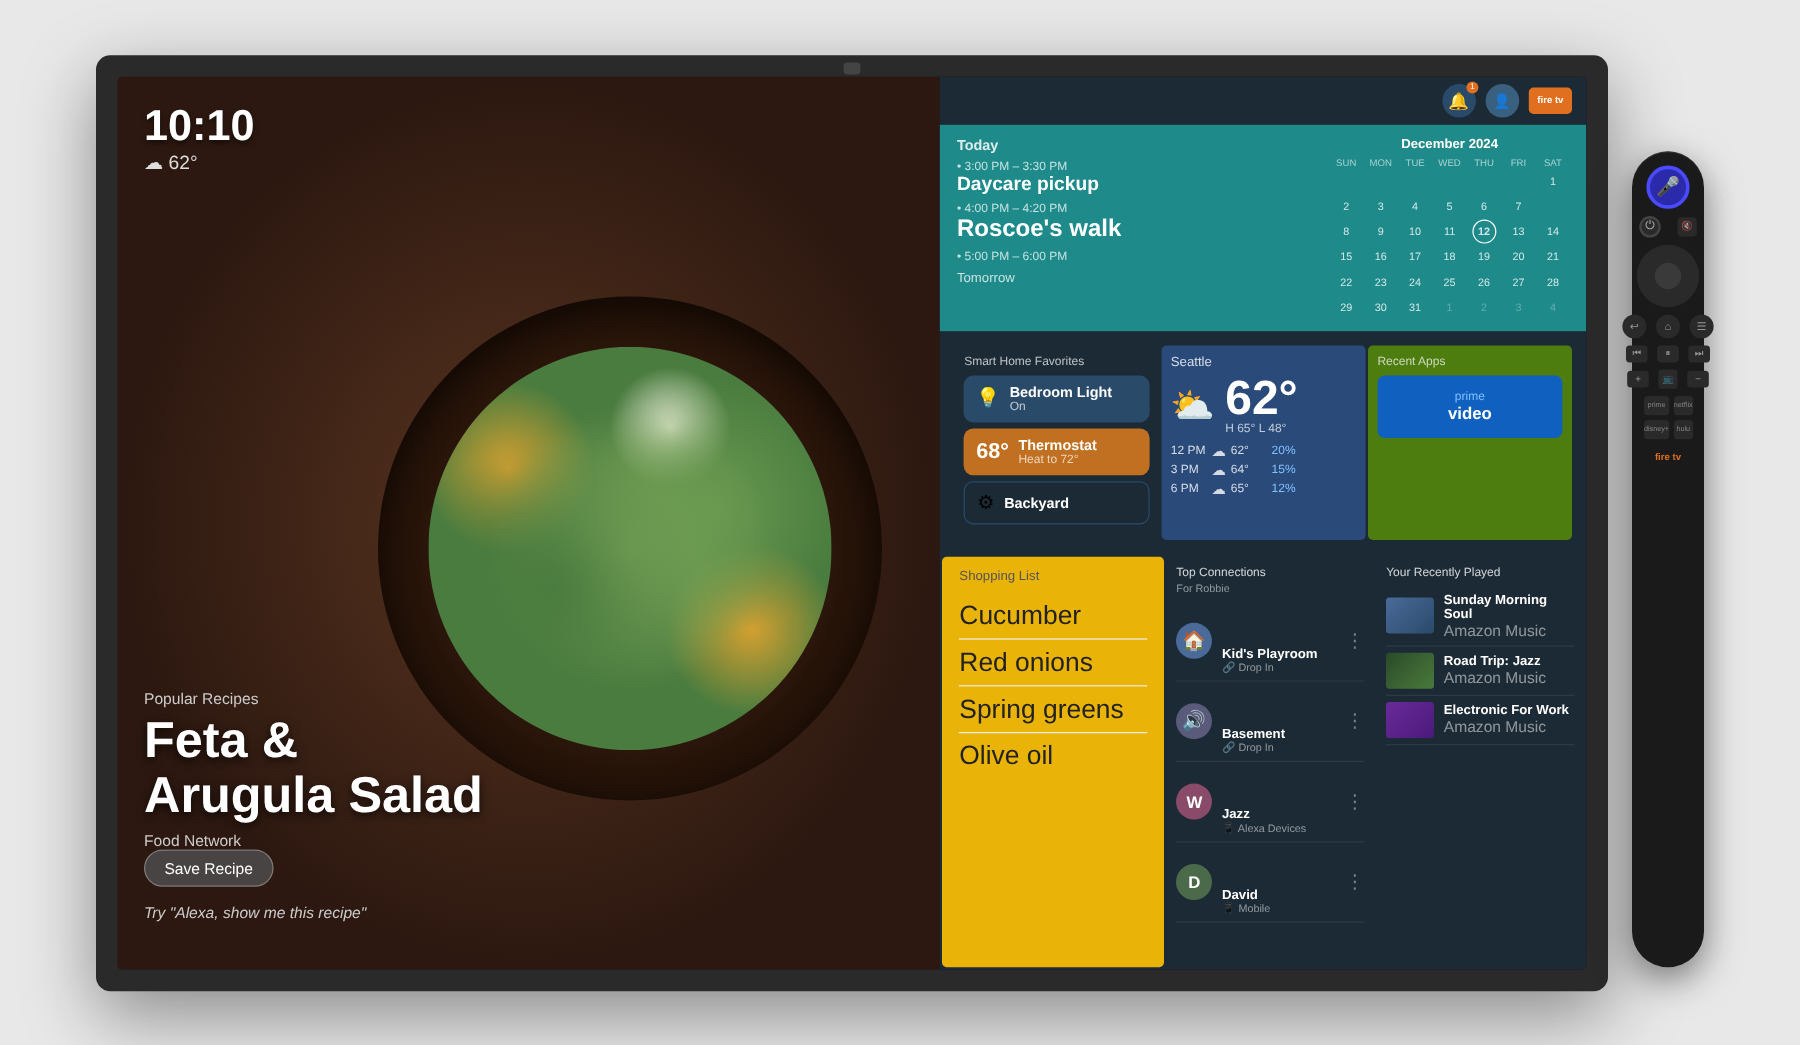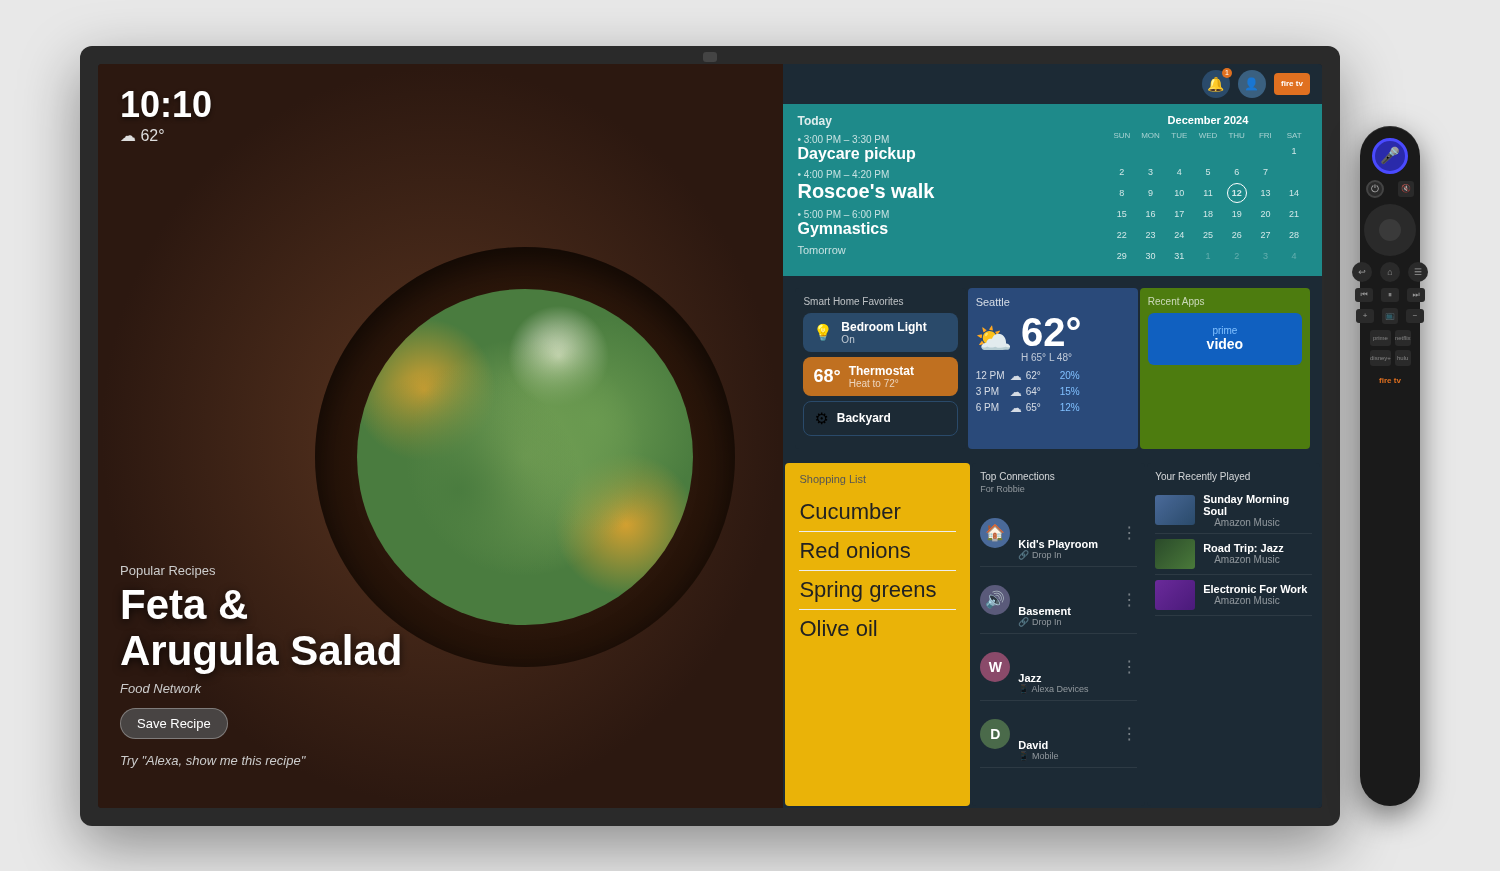--- a/index.html
+++ b/index.html
@@ -115,22 +115,20 @@
     .recipe-info .recipe-title {
       font-size: 42px;
       font-weight: bold;
       line-height: 1.1;
       text-shadow: 0 2px 8px rgba(0,0,0,0.7);
       margin-bottom: 6px;
     }
     .recipe-info .food-network {
       font-size: 13px;
       color: #ccc;
-      margin-bottom: 12px;
-      font-style: italic;
     }
     .save-btn {
       background: rgba(80,80,80,0.8);
       color: white;
       border: 1px solid rgba(255,255,255,0.3);
       padding: 7px 16px;
       border-radius: 20px;
       font-size: 13px;
       cursor: pointer;
       margin-bottom: 14px;
@@ -553,21 +551,21 @@
       background: linear-gradient(135deg, #4a6a9a, #2a4a6a);
     }
     .rp-thumb-road {
       background: linear-gradient(135deg, #2a4a2a, #4a7a3a);
     }
     .rp-thumb-electronic {
       background: linear-gradient(135deg, #6a2a9a, #4a1a7a);
     }
     .rp-info { flex: 1; }
     .rp-name { color: white; font-size: 11px; font-weight: bold; }
-    .rp-source { color: rgba(255,255,255,0.5); font-size: 10px; margin-left: 11px; }
+    .rp-source { color: rgba(255,255,255,0.5); font-size: 13px; }
 
     
     .remote {
       width: 60px;
       height: 680px;
       background: #1a1a1a;
       border-radius: 30px;
       margin-left: 20px;
       display: flex;
       flex-direction: column;
@@ -745,21 +743,20 @@
             <div class="event-item">
               <div class="event-time">• <span>3:00 PM – 3:30 PM</span></div>
               <div class="event-name">Daycare pickup</div>
             </div>
             <div class="event-item">
               <div class="event-time">• <span>4:00 PM – 4:20 PM</span></div>
               <div class="event-name large">Roscoe's walk</div>
             </div>
             <div class="event-item">
               <div class="event-time">• <span>5:00 PM – 6:00 PM</span></div>
-              <div class="event-name">Gymnastics</div>
             </div>
             <div class="tomorrow-label">Tomorrow</div>
           </div>
 
           <div class="calendar-grid">
             <div class="cal-month">December 2024</div>
             <div class="cal-days-header">
               <div class="cal-day-name">SUN</div>
               <div class="cal-day-name">MON</div>
               <div class="cal-day-name">TUE</div>

